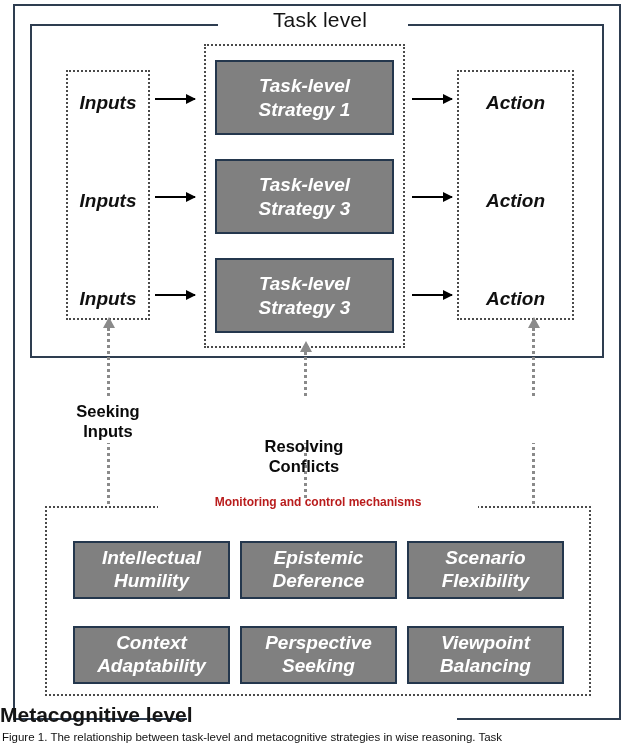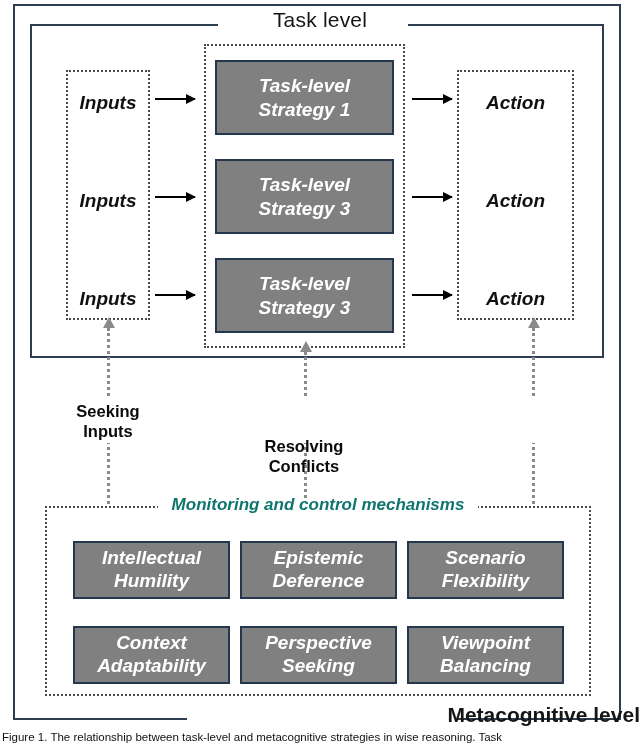--- a/index.html
+++ b/index.html
@@ -222,24 +222,23 @@
     height: 17px;
     background: #ffffff;
     z-index: 3;
   }
   .mechanisms-title {
     position: absolute;
     left: 45px;
     top: 495px;
     width: 546px;
     text-align: center;
-    font-size: 17px;
-    font-style: italic;
+    font-size: 12px;
     font-weight: 600;
-    color: #0f766e;
+    color: #b91c1c;
     z-index: 5;
   }
 
   .mech-grid {
     position: absolute;
     left: 73px;
     top: 523px;
     width: 491px;
     height: 161px;
     display: grid;
@@ -274,21 +273,21 @@
     width: 270px;
     height: 18px;
     background: #ffffff;
     z-index: 3;
   }
   .meta-level-title {
     position: absolute;
     left: 0;
     top: 703px;
     width: 640px;
-    text-align: right;
+    text-align: left;
     font-size: 21px;
     font-weight: 600;
     color: #151515;
     z-index: 6;
   }
 
   
   .caption {
     position: absolute;
     left: 2px;

